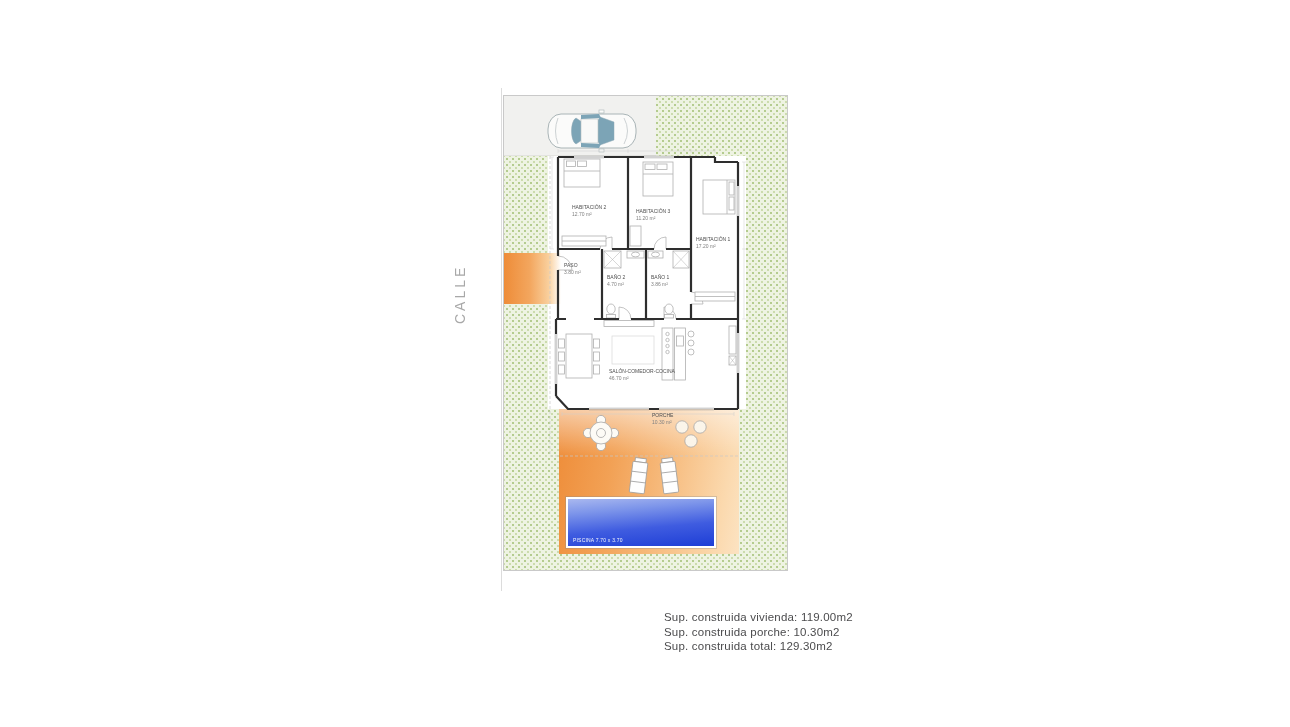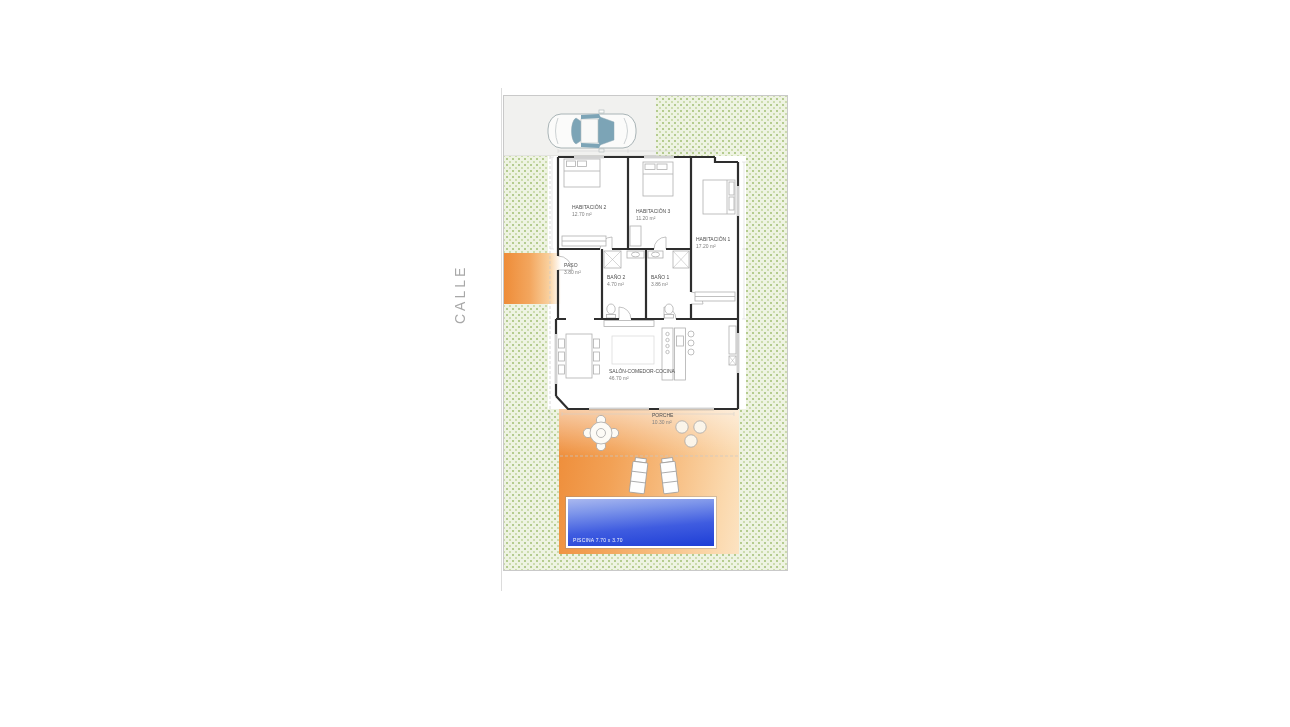--- a/index.html
+++ b/index.html
@@ -254,14 +254,19 @@
     <div class="rlabel lab-salon">
       <span class="room-name">SALÓN-COMEDOR-COCINA</span>
       <span class="room-area">46.70 m²</span>
     </div>
     <div class="rlabel lab-porche">
       <span class="room-name">PORCHE</span>
       <span class="room-area">10.30 m²</span>
     </div>
   </div>
 
+  <div class="summary">
+    <div>Sup. construida vivienda: 119.00m2</div>
+    <div>Sup. construida porche: 10.30m2</div>
+    <div>Sup. construida total: 129.30m2</div>
+  </div>
 
 </div>
 
 </body></html>

